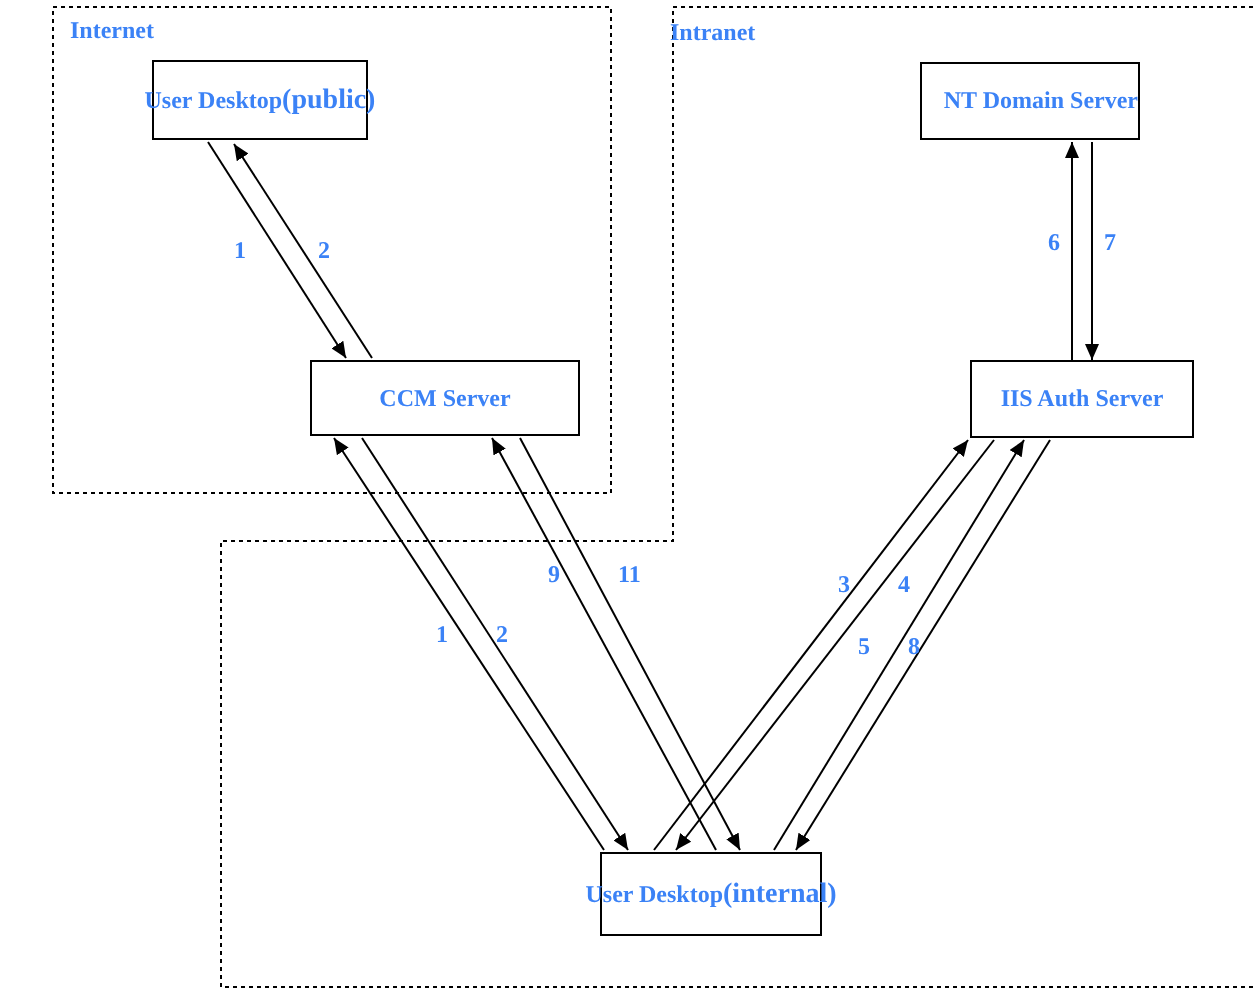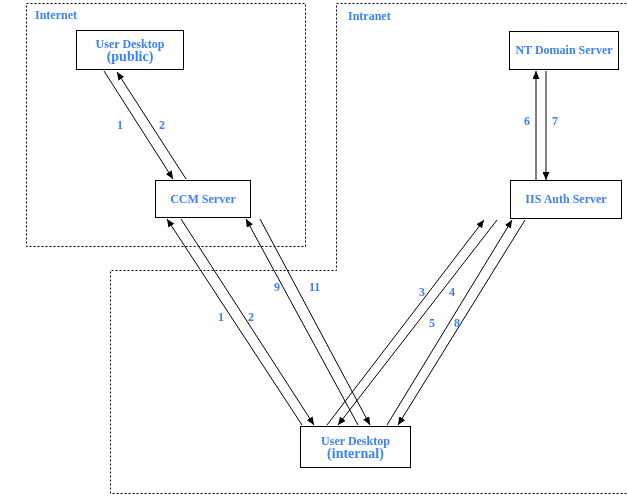--- a/index.html
+++ b/index.html
@@ -32,21 +32,20 @@
     stroke: #000000;
     stroke-width: 1;
     fill: none;
   }
   .node {
     position: absolute;
     box-sizing: border-box;
     background: #ffffff;
     border: 1px solid #000000;
     display: flex;
-    flex-direction: column;
     align-items: center;
     justify-content: center;
     text-align: center;
   }
   .node-title {
     font-size: 12px;
     font-weight: bold;
     line-height: 13px;
     white-space: nowrap;
   }
@@ -99,36 +98,36 @@
     <line class="edge-line" x1="473" y1="220" x2="314" y2="425" marker-end="url(#arrow)"></line>
 
     <line class="edge-line" x1="363" y1="425" x2="488" y2="220" marker-end="url(#arrow)"></line>
     <line class="edge-line" x1="501" y1="220" x2="374" y2="425" marker-end="url(#arrow)"></line>
 
     <line class="edge-line" x1="512" y1="180" x2="512" y2="71" marker-end="url(#arrow)"></line>
     <line class="edge-line" x1="522" y1="71" x2="522" y2="180" marker-end="url(#arrow)"></line>
   </svg>
 
   <span class="zone-label" style="left:11px; top:9px;">Internet</span>
-  <span class="zone-label" style="left:324px; top:10px;">Intranet</span>
+  <span class="zone-label" style="left:311px; top:10px;">Intranet</span>
 
   <div class="node" style="left:52px; top:30px; width:108px; height:40px;">
     <div class="node-title">User Desktop</div>
     <div class="node-sub">(public)</div>
   </div>
 
-  <div class="node" style="left:131px; top:180px; width:96px; height:38px;">
+  <div class="node" style="left:131px; top:180px; width:135px; height:38px;">
     <div class="node-title">CCM Server</div>
   </div>
 
-  <div class="node" style="left:485px; top:31px; width:110px; height:39px;">
+  <div class="node" style="left:436px; top:31px; width:110px; height:39px;justify-content:flex-end;">
     <div class="node-title">NT Domain Server</div>
   </div>
 
-  <div class="node" style="left:486px; top:180px; width:112px; height:39px;">
+  <div class="node" style="left:461px; top:180px; width:112px; height:39px;">
     <div class="node-title">IIS Auth Server</div>
   </div>
 
   <div class="node" style="left:276px; top:426px; width:111px; height:42px;">
     <div class="node-title">User Desktop</div>
     <div class="node-sub">(internal)</div>
   </div>
 
   <span class="edge-label" style="left:93px;  top:119px;">1</span>
   <span class="edge-label" style="left:135px; top:119px;">2</span>

